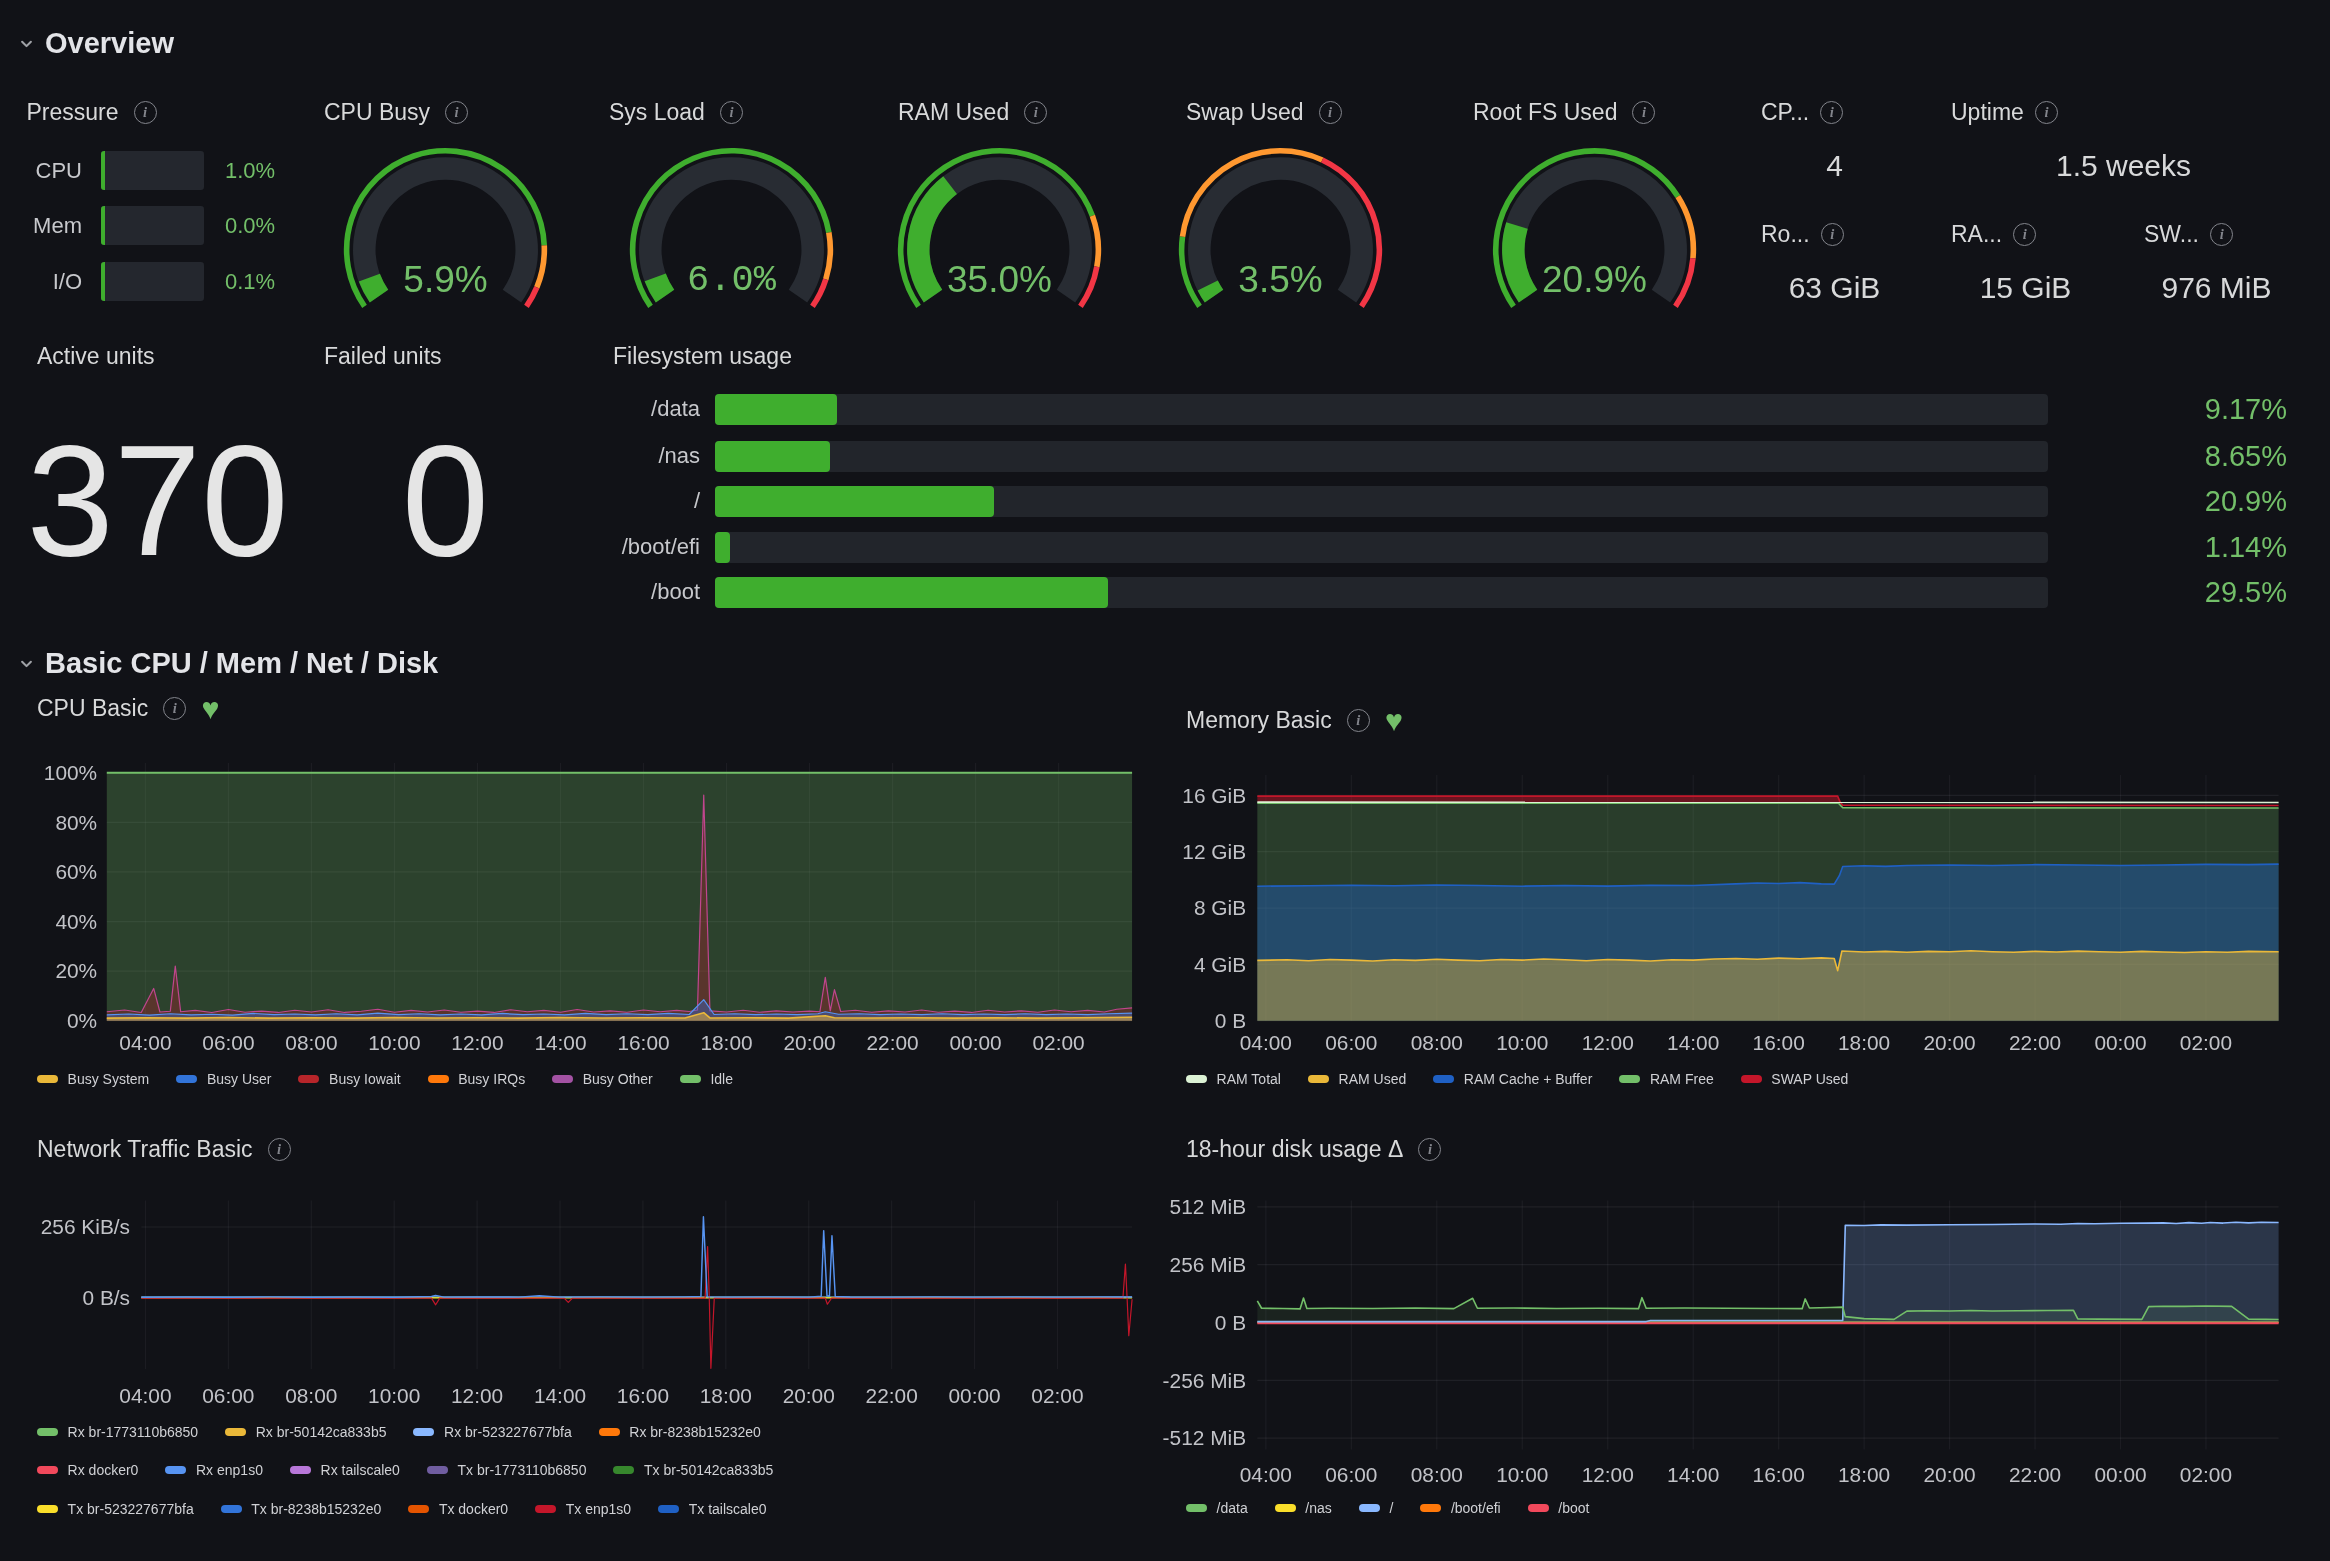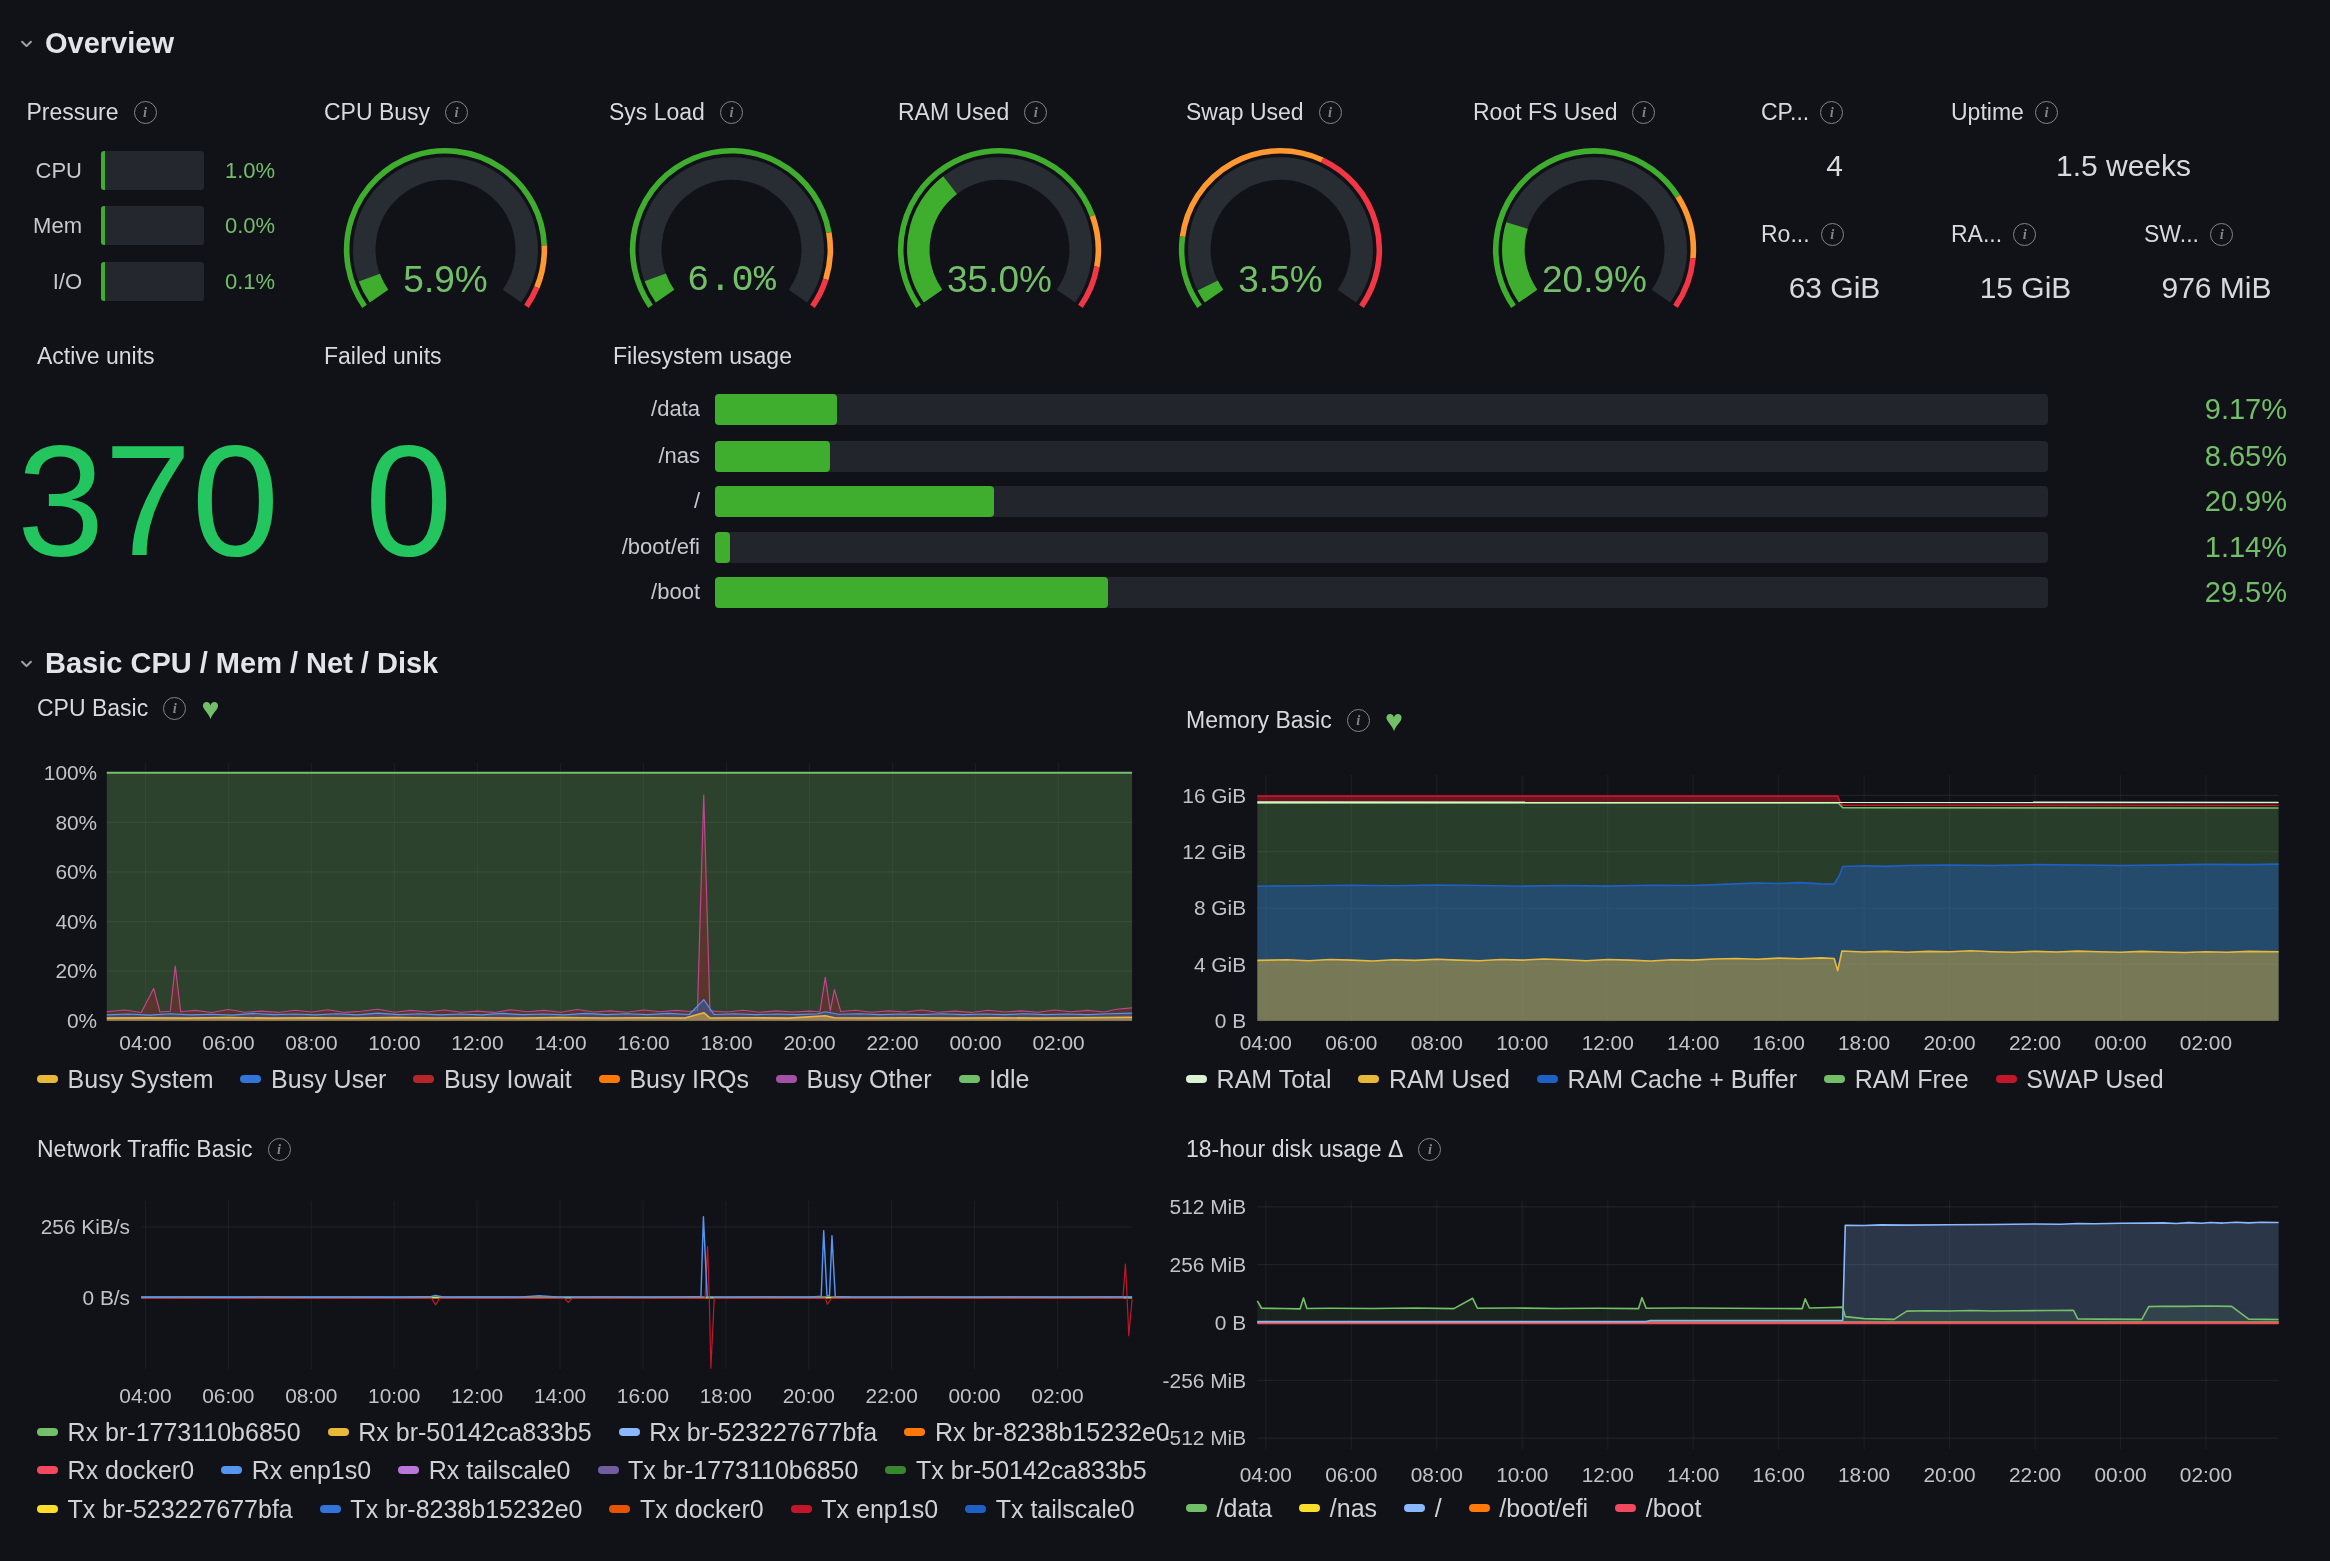--- a/index.html
+++ b/index.html
@@ -13,29 +13,29 @@
   .info{display:inline-block;width:21px;height:21px;border:1.6px solid #83858c;border-radius:50%;
         color:#83858c;font-size:14.5px;font-weight:700;line-height:21px;text-align:center;
         font-family:"Liberation Serif",serif;font-style:italic;flex:0 0 auto;}
   .heart{color:#73bf69;font-size:30.5px;line-height:24px;flex:0 0 auto;}
   .prow-label{position:absolute;width:58px;text-align:right;color:#c7c8cc;font-size:22px;line-height:39px;}
   .ptrack{position:absolute;width:103px;height:39px;background:#24272e;border-radius:3.2px;overflow:hidden;}
   .pfill{position:absolute;left:0;top:0;height:100%;background:#3fae2e;}
   .prow-val{position:absolute;color:#73bf69;font-size:22px;line-height:39px;}
   .gval{position:absolute;text-align:center;color:#73bf69;font-size:37px;font-weight:500;}
   .statval{position:absolute;text-align:center;color:#d8d9da;font-size:30px;font-weight:500;white-space:nowrap;}
-  .bignum{position:absolute;color:#22c55e;font-size:157px;font-weight:500;line-height:157px;}
+  .bignum{position:absolute;text-align:center;color:#e5e5e5;font-size:157px;font-weight:500;line-height:157px;}
   .fs-label{position:absolute;width:218px;text-align:right;color:#c7c8cc;font-size:22px;line-height:30.5px;white-space:nowrap;}
   .fs-track{position:absolute;width:1333px;height:30.5px;background:#22252b;border-radius:4px;}
   .fs-fill{position:absolute;left:0;top:0;height:100%;background:#3fae2e;border-radius:4px;}
   .fs-pct{position:absolute;width:247px;text-align:right;color:#73bf69;font-size:29px;font-weight:500;line-height:30.5px;}
   .legend-row{position:absolute;display:flex;align-items:center;gap:27px;height:24px;}
   .legend-item{display:flex;align-items:center;gap:9.6px;cursor:pointer;}
   .legend-item .sw{width:21px;height:8px;border-radius:4px;flex:0 0 auto;}
-  .legend-item .lb{color:#d0d1d5;font-size:25px;white-space:nowrap;}
+  .legend-item .lb{color:#d0d1d5;font-size:14px;white-space:nowrap;}
   svg.chartsvg{position:absolute;left:0;top:0;pointer-events:none;}
   svg text{font-family:"Liberation Sans",sans-serif;}
 </style>
 </head>
 <body>
 
 <div class="page">
 
   <div class="section-header" style="left:16px;top:27px">
     <svg class="chev" viewBox="0 0 24 24">

